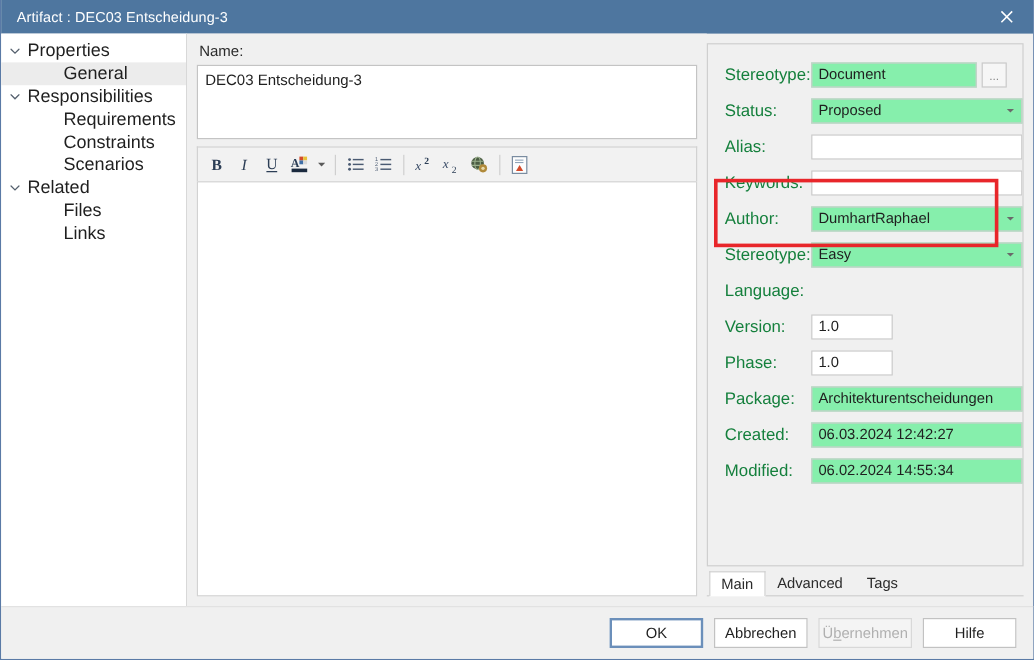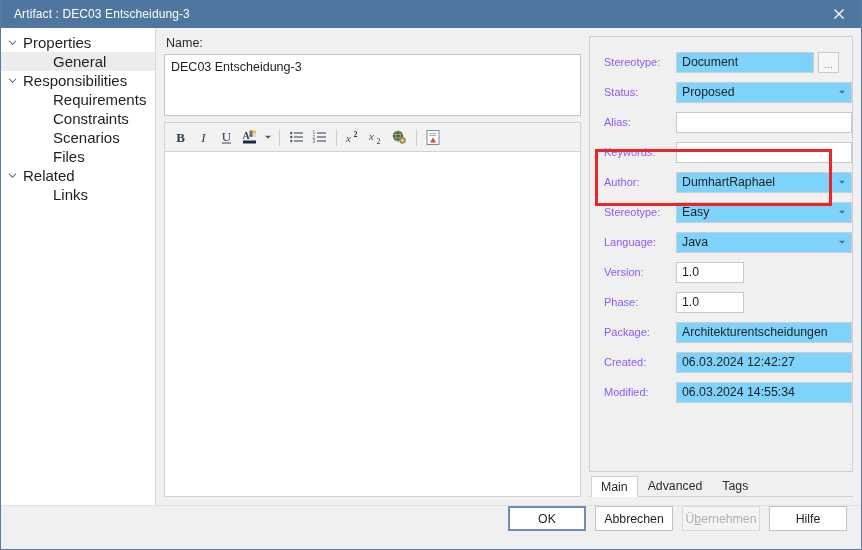--- a/index.html
+++ b/index.html
@@ -141,34 +141,34 @@
     padding: 14px 0 0 0;
   }
   .frow {
     display: flex; align-items: center;
     height: 22px;
     margin-bottom: 8px;
     padding-left: 14px;
   }
   .flabel {
     width: 72px; min-width: 72px;
-    font-size: 11px;
-    color: #8b5cf6;
+    font-size: 14px;
+    color: #15803d;
   }
   .fctl {
     height: 21px;
     border: 1px solid #c9c9c9;
     background: #ffffff;
     font-size: 12.3px;
     color: #1f1f1f;
     display: flex; align-items: center;
     padding: 0 5px;
     position: relative;
   }
-  .fctl.grey { background: #7dd3fc; border-color: #cdcdcd; }
+  .fctl.grey { background: #86efac; border-color: #cdcdcd; }
   .w162 { width: 180px; }
   .w68  { width: 68px; }
   .dd-caret {
     position: absolute; right: 5px; top: 50%;
     transform: translateY(-50%);
   }
   .ellipsis-btn {
     width: 21px; height: 21px;
     margin-left: 4px;
     border: 1px solid #c9c9c9;
@@ -213,21 +213,21 @@
     border: 1px solid #cfcfcf;
     border-bottom: 1px solid #ffffff;
     margin-bottom: -1px;
   }
 
   
   #footer {
     height: 44px; min-height: 44px;
     background: #f0f0f0;
     border-top: 1px solid #e2e2e2;
-    display: flex; align-items: flex-start; justify-content: flex-end;
+    display: flex; align-items: center; justify-content: flex-end;
     padding-right: 14px;
     gap: 9px;
   }
   .dlg-btn {
     width: 78px; height: 25px;
     border: 1px solid #c2c2c2;
     background: #ffffff;
     font-size: 12.3px;
     color: #1f1f1f;
     display: flex; align-items: center; justify-content: center;
@@ -277,29 +277,29 @@
         <div class="tree-row">
           <div class="tree-label-child"><span>Requirements</span></div>
         </div>
         <div class="tree-row">
           <div class="tree-label-child"><span>Constraints</span></div>
         </div>
         <div class="tree-row">
           <div class="tree-label-child"><span>Scenarios</span></div>
         </div>
         <div class="tree-row">
-          <div class="tree-label-child"><span>Files</span></div>
-        </div>
-        <div class="tree-row">
           <div class="tree-chev">
             <svg width="9" height="9" viewBox="0 0 9 9">
               <path d="M1.2 3 L4.5 6.3 L7.8 3" stroke="#55606e" stroke-width="1.05" fill="none" stroke-linecap="round"></path>
             </svg>
           </div>
           <div class="tree-label-grp"><span>Related</span></div>
+        </div>
+        <div class="tree-row">
+          <div class="tree-label-child"><span>Files</span></div>
         </div>
         <div class="tree-row">
           <div class="tree-label-child"><span>Links</span></div>
         </div>
       </div>
 
     <div id="center">
       <div id="name-label">Name:</div>
       <div id="name-box">DEC03 Entscheidung-3</div>
 
@@ -435,26 +435,20 @@
               <div class="flabel">Stereotype:</div>
               <div class="fctl w162 grey">
                 <span>Easy</span>
                 <span class="dd-caret"><svg width="8" height="8" viewBox="0 0 8 8">
                     <path d="M1 2.8 L4 5.8 L7 2.8 Z" fill="#6a6a6a"></path>
                   </svg></span>
               </div>
             </div>
             <div class="frow">
               <div class="flabel">Language:</div>
-              <div class="fctl w162 grey">
-                <span>Java</span>
-                <span class="dd-caret"><svg width="8" height="8" viewBox="0 0 8 8">
-                    <path d="M1 2.8 L4 5.8 L7 2.8 Z" fill="#6a6a6a"></path>
-                  </svg></span>
-              </div>
             </div>
             <div class="frow">
               <div class="flabel">Version:</div>
               <div class="fctl w68">
                 <span>1.0</span>
               </div>
             </div>
             <div class="frow">
               <div class="flabel">Phase:</div>
               <div class="fctl w68">
@@ -472,21 +466,21 @@
             </div>
             <div class="frow">
               <div class="flabel">Created:</div>
               <div class="fctl w162 grey">
                 <span>06.03.2024 12:42:27</span>
               </div>
             </div>
             <div class="frow">
               <div class="flabel">Modified:</div>
               <div class="fctl w162 grey">
-                <span>06.03.2024 14:55:34</span>
+                <span>06.02.2024 14:55:34</span>
               </div>
             </div>
           </div>
         <div id="redbox"></div>
       </div>
       <div id="tabs">
           <div class="tab active">Main</div>
           <div class="tab">Advanced</div>
           <div class="tab">Tags</div>
         </div>

